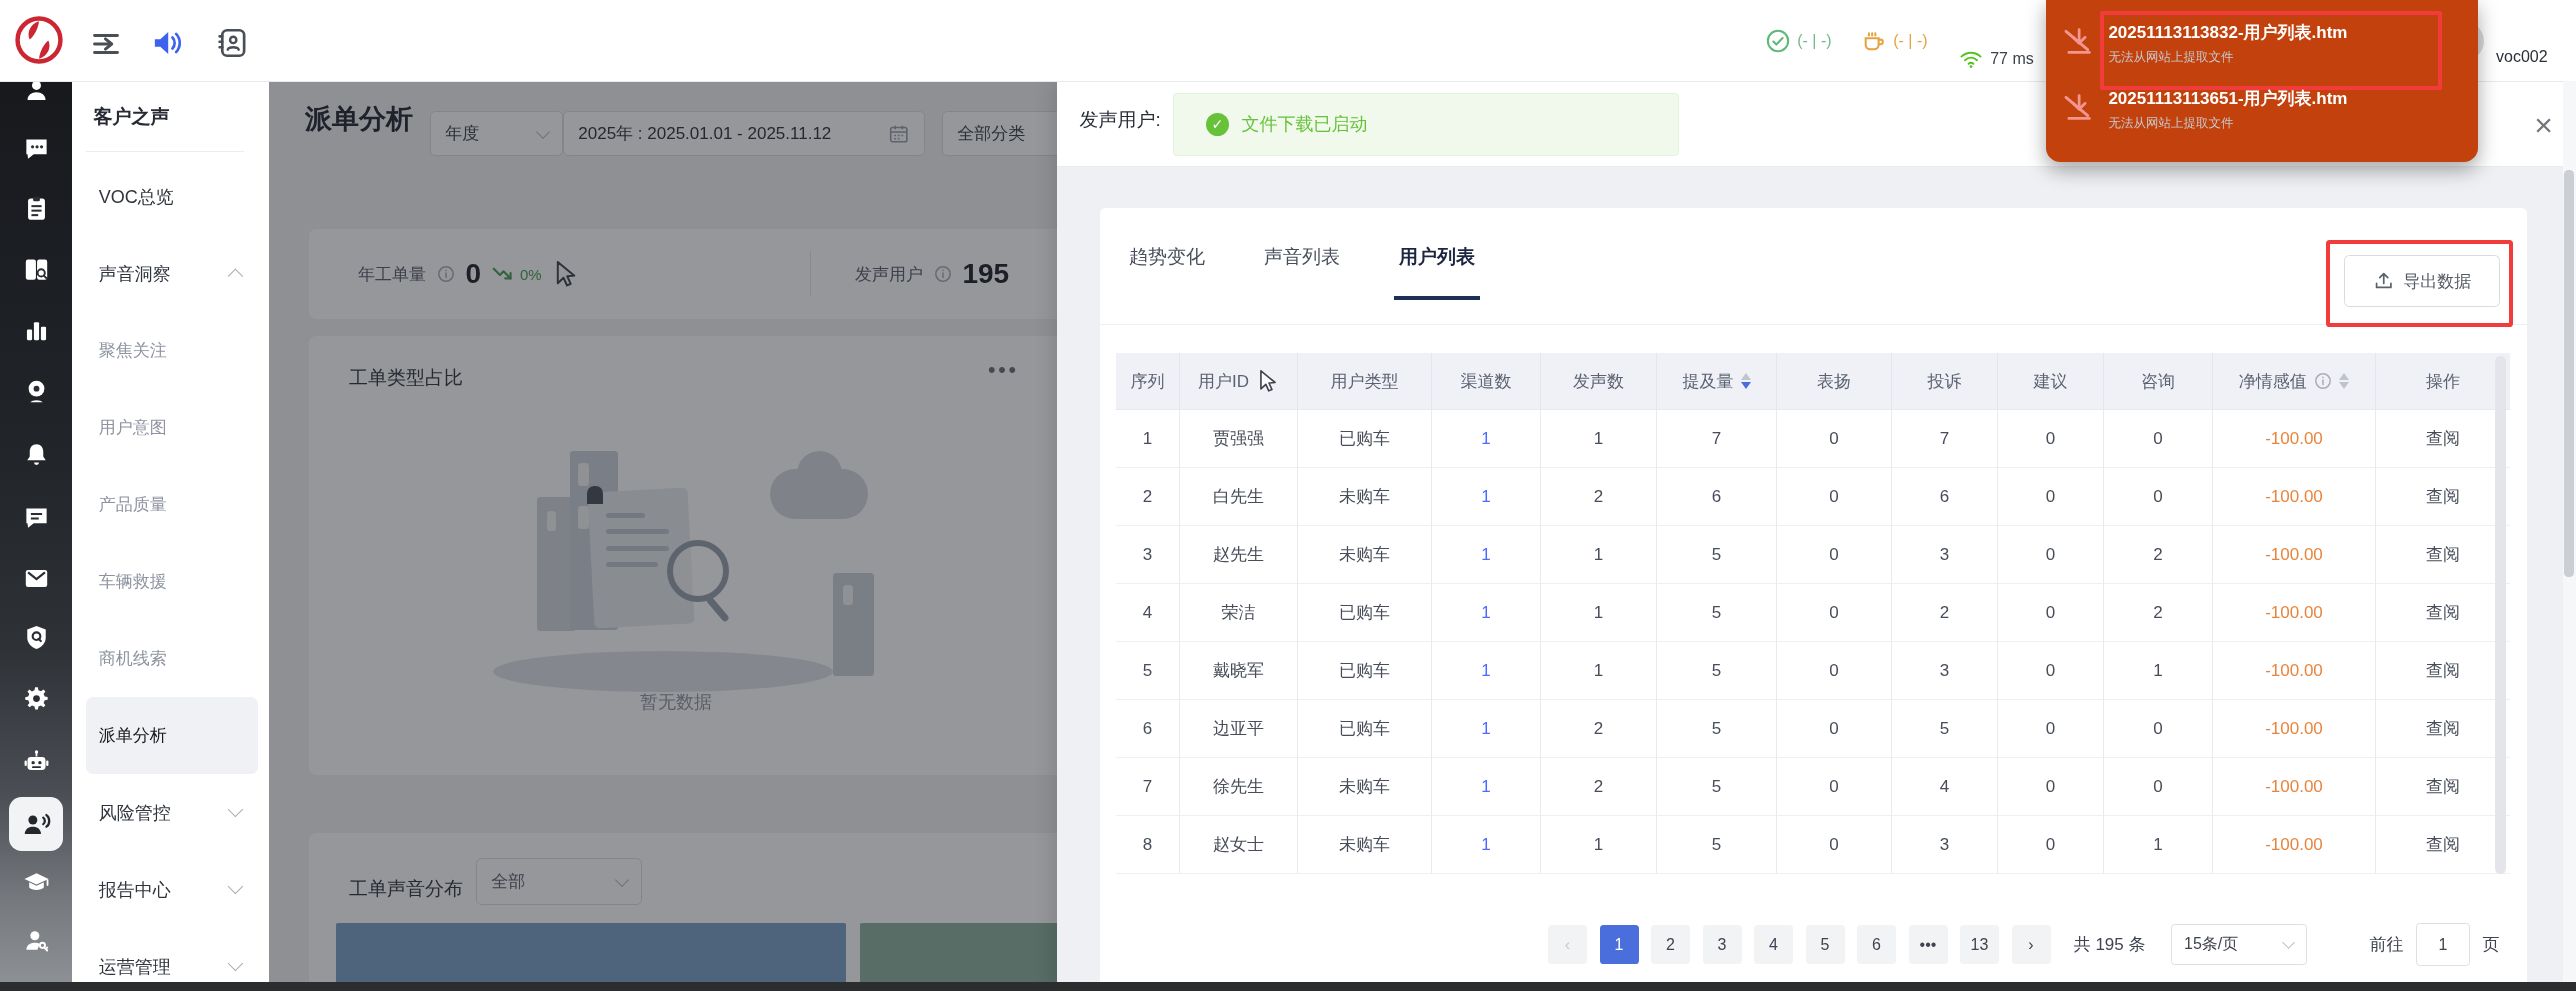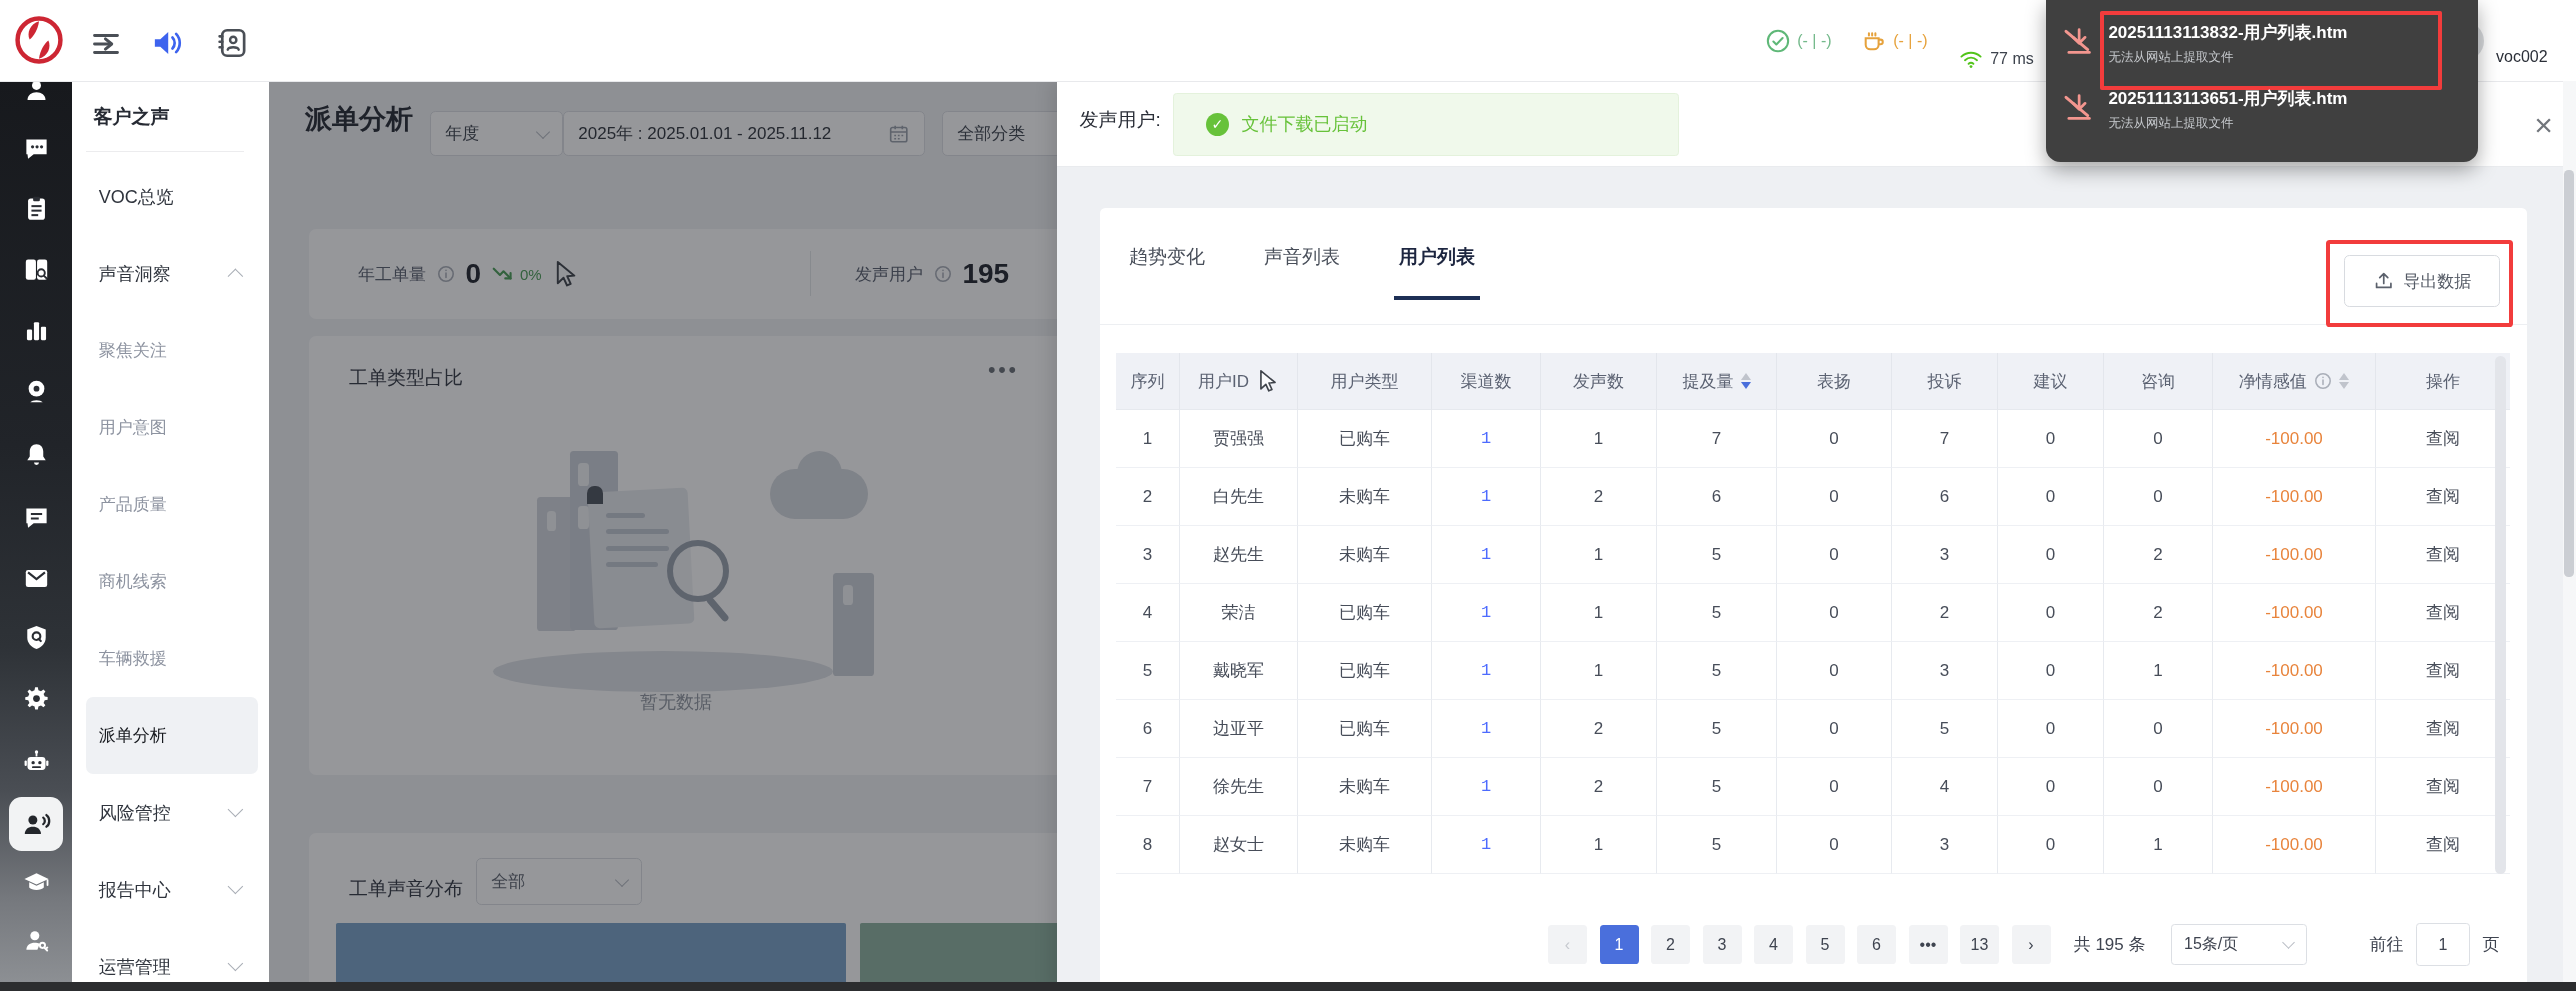--- a/index.html
+++ b/index.html
@@ -110,21 +110,21 @@
 
   
   #vtable{left:16px;top:145px;width:1395px;}
   .trow{display:flex;}
   .cell{box-sizing:border-box;display:flex;align-items:center;justify-content:center;gap:7.2px;
         border-right:0.9px solid #e7eaef;font-size:17px;}
   .cell:last-child{border-right:none;}
   .thead .cell{height:57px;background:#eff1f6;color:#5b6272;border-right:0.9px solid #e3e6ec;border-bottom:0.9px solid #e6e9ee;}
   .thead .cell:last-child{border-right:none;}
   .tbody .cell{height:58px;background:#fff;color:#474d59;border-bottom:0.9px solid #eef0f4;}
-  .c0{flex:0 0 64px;} .c1{flex:0 0 118px;} .c2{flex:0 0 134px;} .c3{flex:0 0 109px;font-family:Liberation Mono, monospace;}
+  .c0{flex:0 0 64px;} .c1{flex:0 0 118px;} .c2{flex:0 0 134px;} .c3{flex:0 0 109px;}
   .c4{flex:0 0 116px;} .c5{flex:0 0 120px;} .c6{flex:0 0 115px;} .c7{flex:0 0 106px;}
   .c8{flex:0 0 106px;} .c9{flex:0 0 109px;} .c10{flex:0 0 163px;} .c11{flex:0 0 134px;}
   .tbody .c3{color:#4d6bfe;}
   .tbody .c10{color:#e8843c;}
   .carets{display:inline-flex;flex-direction:column;gap:2.7px;}
   .car{width:0;height:0;border-left:5.4px solid transparent;border-right:5.4px solid transparent;}
   .car.up{border-bottom:7.2px solid #c0c4cc;} .car.down{border-top:7.2px solid #c0c4cc;}
   .car.down.on{border-top-color:#4a6fdc;}
   .hdr-cursor{width:23px;height:25px;}
   .hdr-info{width:18px;height:18px;}
@@ -142,21 +142,21 @@
   #goto-wrap{margin-left:63px;display:flex;align-items:center;gap:12.5px;font-size:17px;color:#3f4450;white-space:nowrap;}
   #goto-input{width:52px;height:41px;border:0.9px solid #dcdfe4;border-radius:3.6px;background:#fff;
       display:flex;align-items:center;justify-content:center;font-size:16px;color:#3f4450;}
 
   
   #table-scrollbar{left:2495px;top:356px;width:10.7px;height:518px;background:#e3e5ea;border-radius:5.4px;z-index:12;}
   #page-scroll-track{left:2563px;top:81px;width:13.4px;height:911px;background:#f6f7f8;z-index:20;}
   #page-scroll-thumb{left:2564px;top:170px;width:9.8px;height:407px;background:#cbced3;border-radius:4.5px;z-index:21;}
 
   
-  #downloads{left:2046px;top:0;width:432px;background:#404040;border-radius:0 0 14.3px 14.3px;z-index:30;
+  #downloads{left:2046px;top:0;width:432px;background:#c2410c;border-radius:0 0 14.3px 14.3px;z-index:30;
       padding:12.5px 16px 18px 12.5px;box-sizing:border-box;box-shadow:0 7.2px 19.7px rgba(0,0,0,0.35);}
   .dl-item{display:flex;align-items:flex-start;gap:14.3px;padding:7.2px 3.6px;position:relative;margin-bottom:5.4px;}
   .dl-item .icon{width:32px;height:32px;margin-top:5.4px;}
   .dl-name{font-size:17px;font-weight:600;color:#fff;line-height:1.5;}
   .dl-meta{font-size:12.5px;color:#c6c9cd;margin-top:3.6px;}
   .dl-annotation{position:absolute;left:41px;top:-1.8px;width:342px;height:79px;border:4.5px solid #f23c3c;
       border-radius:1.8px;box-sizing:border-box;pointer-events:none;}
 
   #bottom-strip{left:0;top:982px;width:2576px;height:9px;background:#2c2d2f;z-index:60;}
 </style>
@@ -359,24 +359,24 @@
       <div class="side-item sub">
         <span>聚焦关注</span>
       </div>
       <div class="side-item sub">
         <span>用户意图</span>
       </div>
       <div class="side-item sub">
         <span>产品质量</span>
       </div>
       <div class="side-item sub">
+        <span>车辆救援</span>
+      </div>
+      <div class="side-item sub">
         <span>商机线索</span>
-      </div>
-      <div class="side-item sub">
-        <span>车辆救援</span>
       </div>
       <div class="side-item sub active">
         <span>派单分析</span>
       </div>
       <div class="side-item">
         <span>风险管控</span>
         <span class="chev down"></span>
       </div>
       <div class="side-item">
         <span>报告中心</span>

